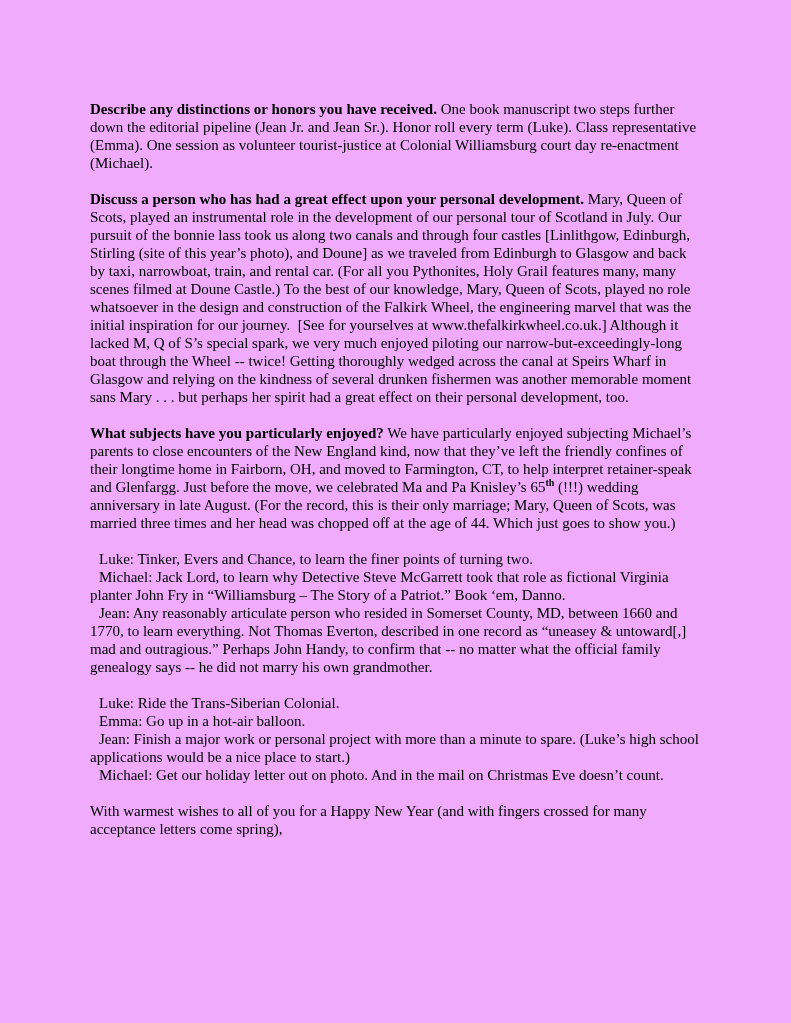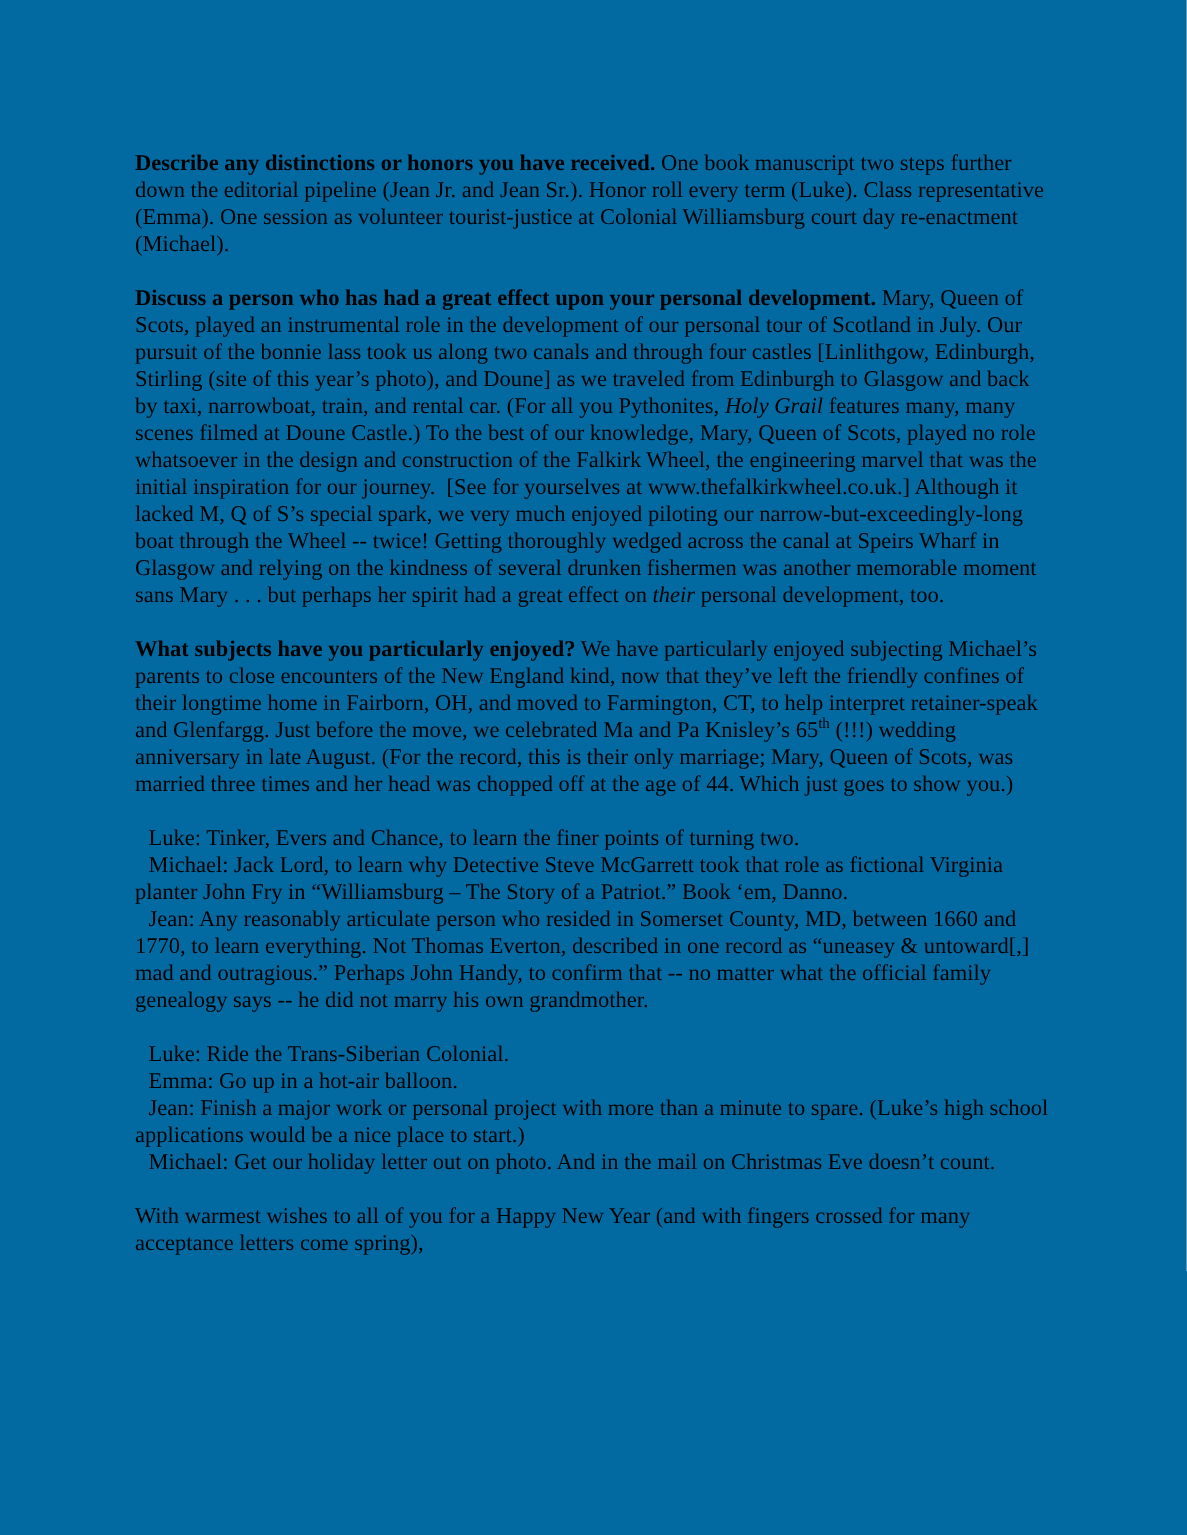--- a/index.html
+++ b/index.html
@@ -8,43 +8,44 @@
     padding: 0;
     background: #ffffff;
     width: 791px;
     height: 1023px;
     overflow: hidden;
   }
   .page {
     box-sizing: border-box;
     width: 791px;
     height: 1023px;
-    background: #0369a1;
+    background: #f0abfc;
     padding: 100px 89px 0 90px;
     font-family: "Liberation Serif", "DejaVu Serif", serif;
     font-size: 15px;
     line-height: 18px;
     color: #000000;
   }
   .section { margin: 0 0 18px 0; }
   .section:last-child { margin-bottom: 0; }
   p.para, p.item {
     margin: 0;
     padding: 0;
     white-space: pre-wrap;
   }
   p.item { text-indent: 9px; }
   .seg-n { font-weight: normal; }
   .seg-b { font-weight: bold; }
-  .seg-i { font-style: italic; }
+  .seg-i { }
   .seg-u { color: #000000; }
   .seg-sup {
     vertical-align: super;
     font-size: 10px;
     line-height: 0;
+    font-weight: bold;
   }
 </style>
 </head>
 <body>
 
 <div class="page">
   <div class="content">
       <div class="section">
         <p class="para"><span class="seg-b">Describe any distinctions or honors you have received.</span><span class="seg-n"> One book manuscript two steps further down the editorial pipeline (Jean Jr. and Jean Sr.). Honor roll every term (Luke). Class representative (Emma). One session as volunteer tourist-justice at Colonial Williamsburg court day re-enactment (Michael).</span></p>
       </div>

